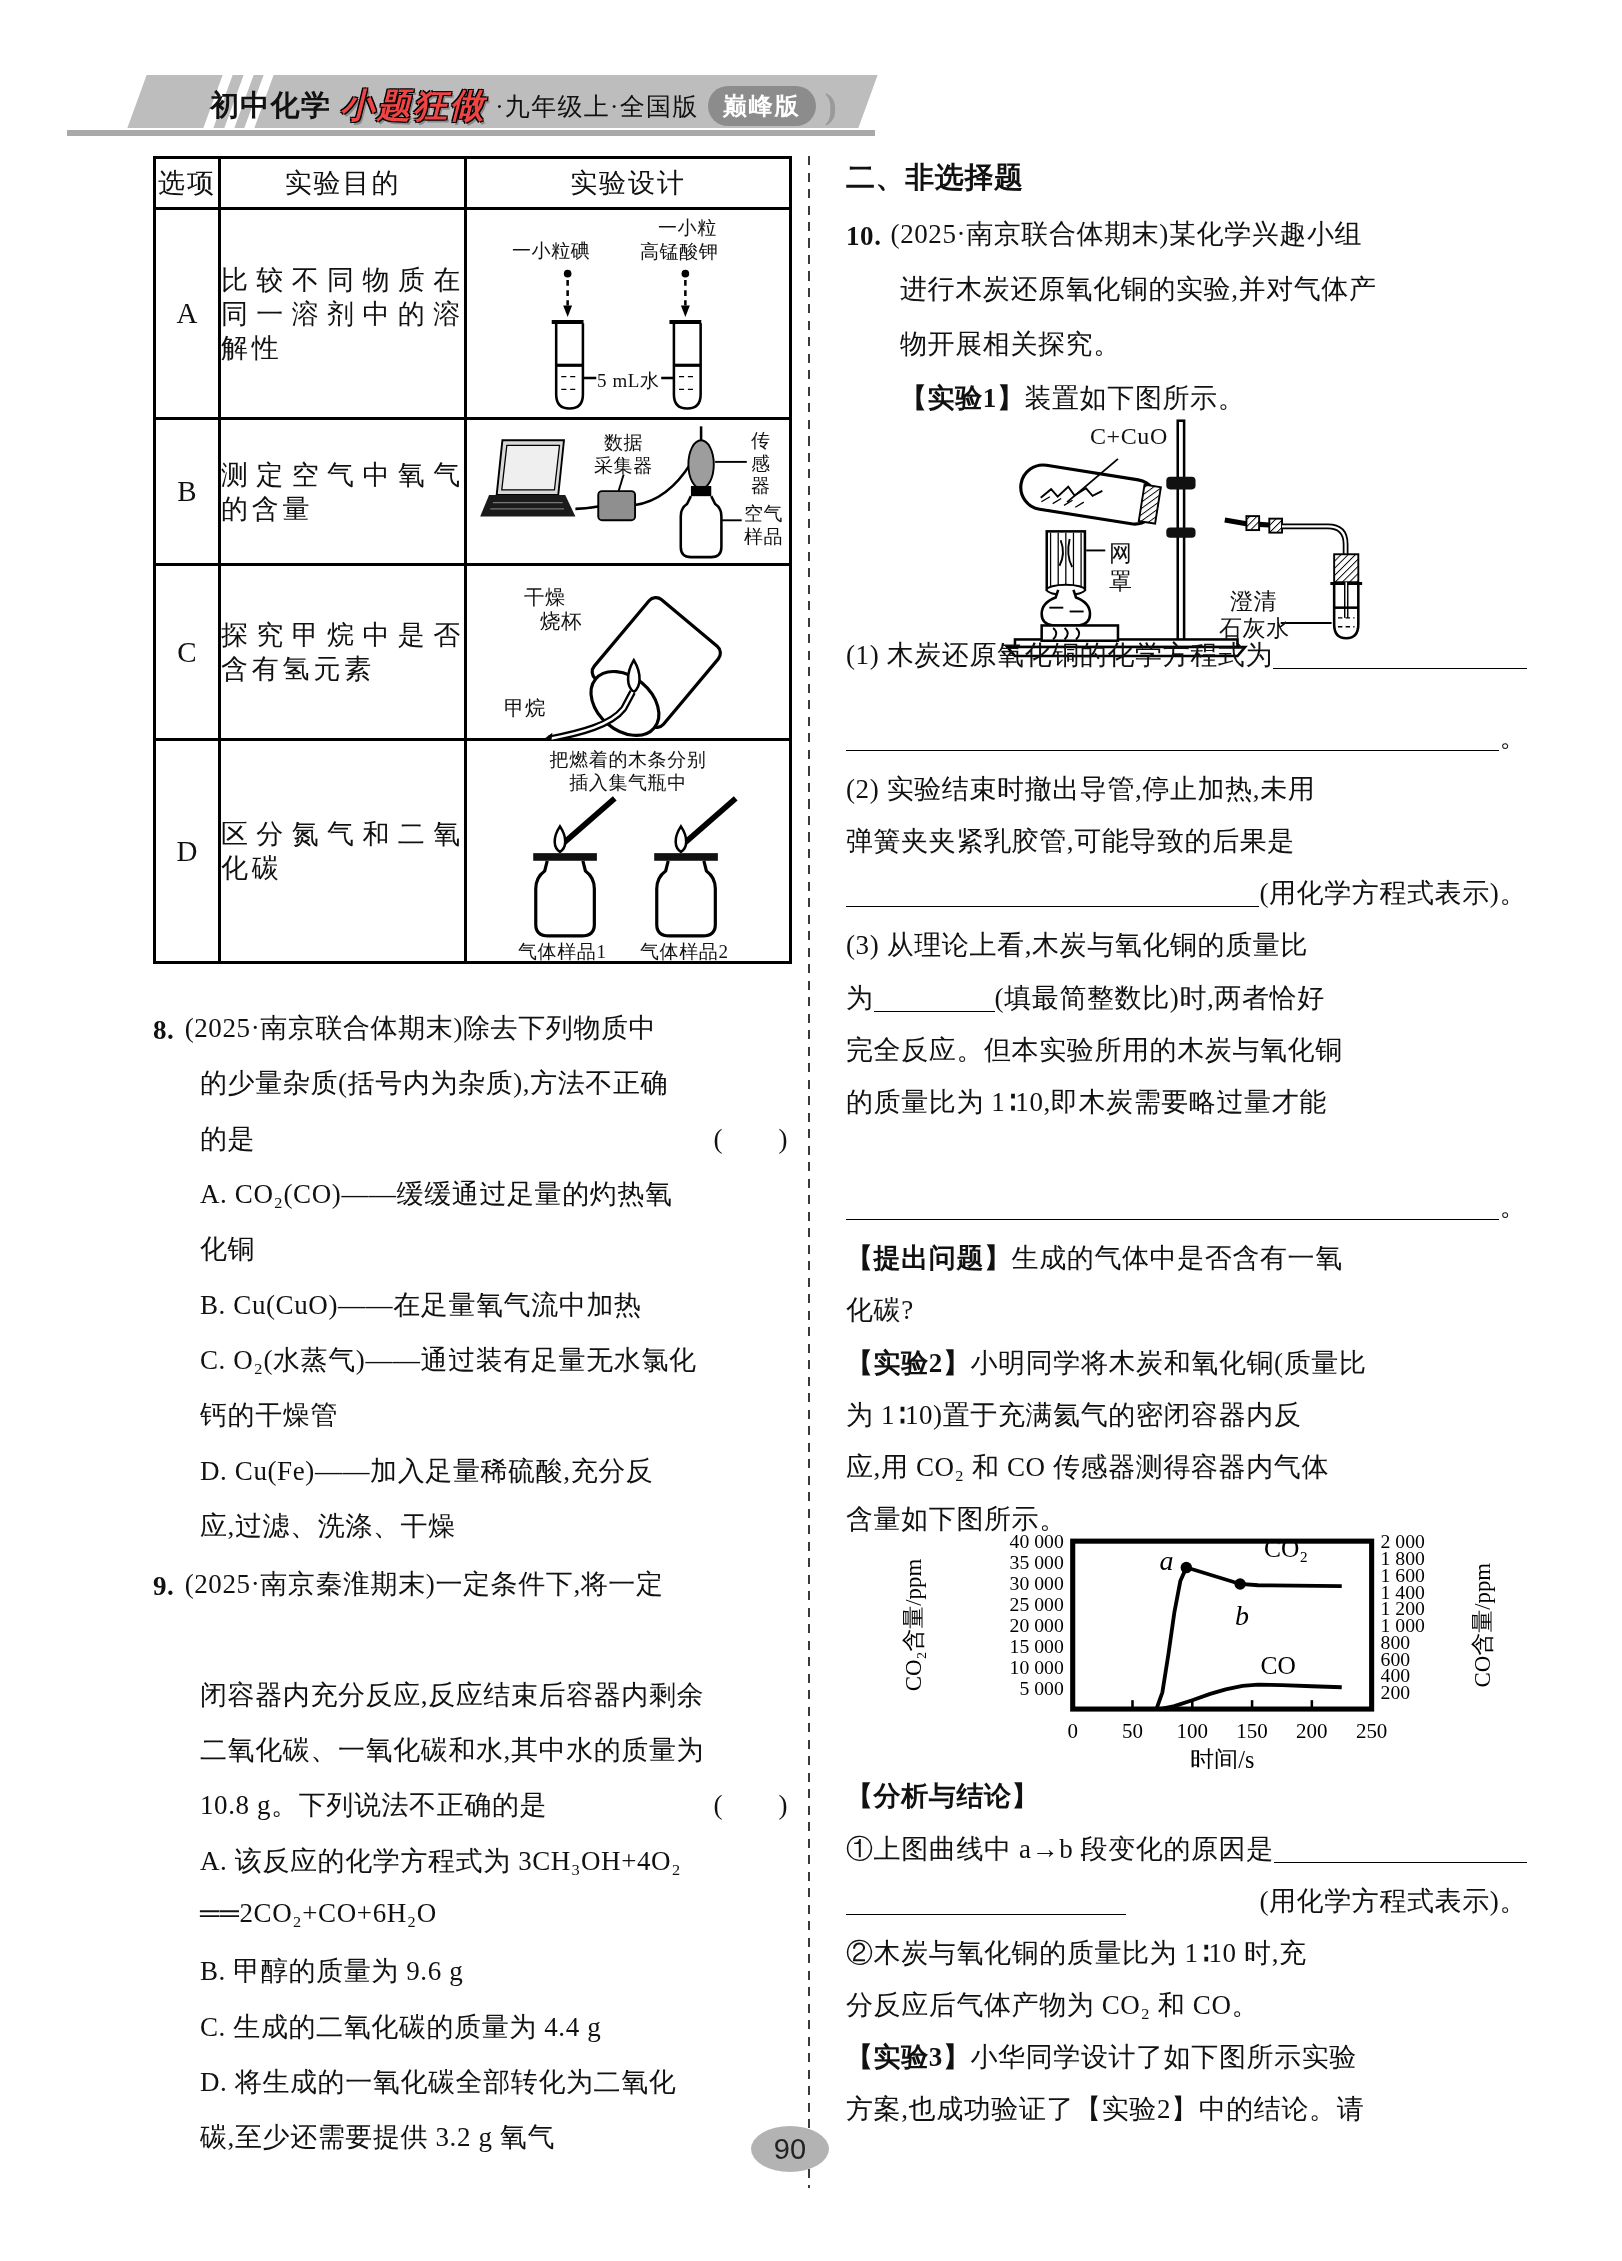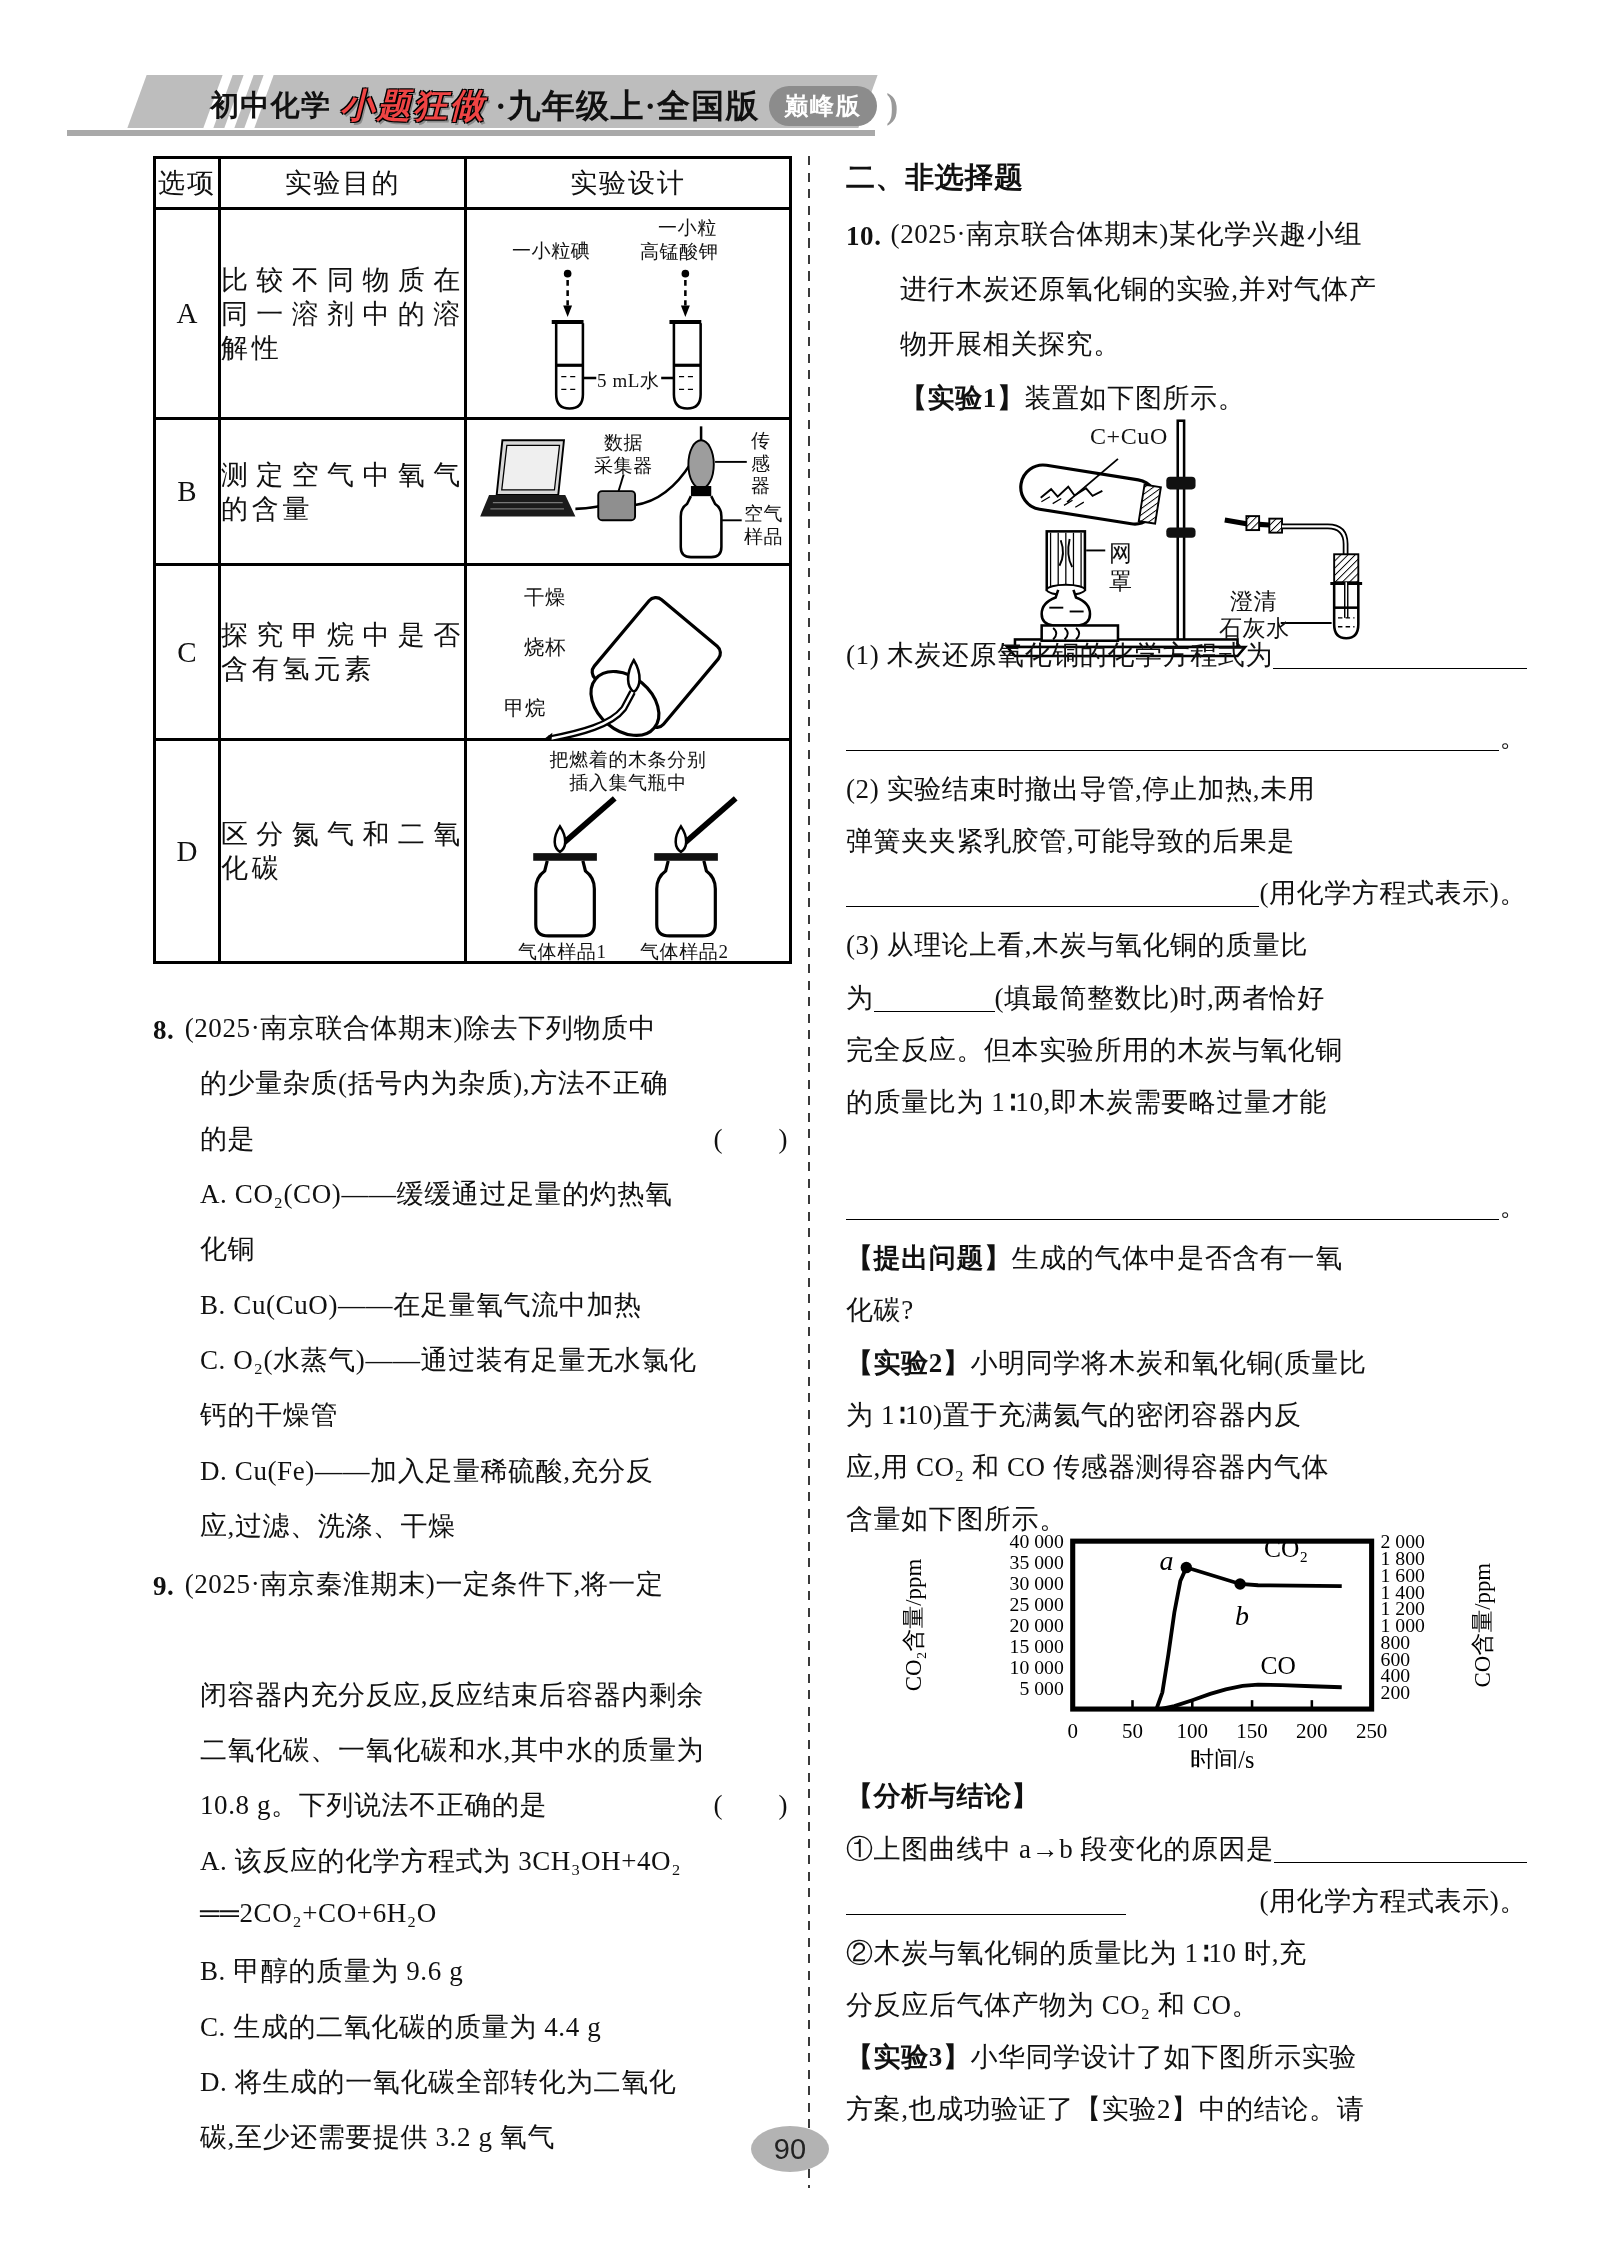--- a/index.html
+++ b/index.html
@@ -7,21 +7,21 @@
         font-family:"Liberation Serif","DejaVu Serif",serif;color:#111;}
   .abs{position:absolute;}
   
   .banner{position:absolute;left:137px;top:75px;width:731px;height:53px;background:#bdbdbd;
           transform:skewX(-20deg);overflow:hidden;}
   .stripe{position:absolute;top:0;width:10.2px;height:100%;background:#ffffff;}
   .banner-row{position:absolute;left:210px;top:76px;height:60px;display:flex;align-items:center;gap:9px;}
   .course{font-weight:bold;font-size:29px;letter-spacing:1.3px;}
   .brand{font-weight:bold;font-style:italic;font-size:34px;letter-spacing:2.5px;color:#ef4444;
          text-shadow:-1.3px -1.3px 0 #000,1.3px -1.3px 0 #000,-1.3px 1.3px 0 #000,1.3px 1.3px 0 #000,2.5px 2.5px 0 #8a8a8a;}
-  .edition{font-weight:bold;font-size:33px;letter-spacing:1.3px;}
+  .edition{font-weight:normal;font-size:25px;letter-spacing:1.3px;}
   .badge{background:#8c8c8c;color:#fff;font-weight:bold;font-size:24px;border-radius:25.4px;
          padding:3.8px 15.3px;letter-spacing:1.9px;}
   .badge-tail{color:#9a9a9a;font-size:36px;font-weight:bold;}
   .banner-underline{position:absolute;left:67px;top:130px;width:808px;height:5.7px;background:#a9a9a9;}
   
   .divider{position:absolute;left:808px;top:156px;width:1.9px;height:2032px;
            background:repeating-linear-gradient(to bottom,#3a3a3a 0 9px,transparent 9px 16.5px);}
   
   table.qt{position:absolute;left:153px;top:156px;border-collapse:collapse;table-layout:fixed;}
   table.qt td,table.qt th{border:3.2px solid #000;padding:0;vertical-align:middle;}
@@ -153,21 +153,21 @@
           <g transform="rotate(40 300 150)">
             <rect x="228" y="72" width="142" height="162" rx="14" fill="none" stroke="#000" stroke-width="5"></rect>
           </g>
           <ellipse cx="248" cy="216" rx="60" ry="42" transform="rotate(40 248 216)" fill="#fff" stroke="#000" stroke-width="5"></ellipse>
           <path d="M262,148 C249,170 251,190 262,198 C273,190 275,170 262,148 Z" fill="#fff" stroke="#000" stroke-width="4"></path>
           <path d="M128,272 C180,262 226,250 246,224 L260,198" stroke="#000" stroke-width="11" fill="none"></path>
           <path d="M128,272 C180,262 226,250 246,224 L260,198" stroke="#fff" stroke-width="4" fill="none"></path>
           <polygon points="110,280 134,262 132,280"></polygon>
         </svg>
         <span class="lbl" style="left:57px;top:16.5px;font-size:20.4px;">干燥</span>
-        <span class="lbl" style="left:57px;top:41px;font-size:20.4px;margin-top:26px;">烧杯</span>
+        <span class="lbl" style="left:73px;top:41px;font-size:20.4px;">烧杯</span>
         <span class="lbl" style="left:37px;top:128px;font-size:20.4px;">甲烷</span>
       </td>
     </tr>
 
     <tr style="height:223px">
       <td class="opt">D</td>
       <td class="purpose">区分氮气和二氧化碳</td>
       <td class="design">
         <svg width="319" height="223" viewBox="0 0 501 350">
           <line x1="152" y1="160" x2="232" y2="90" stroke="#000" stroke-width="9"></line>

